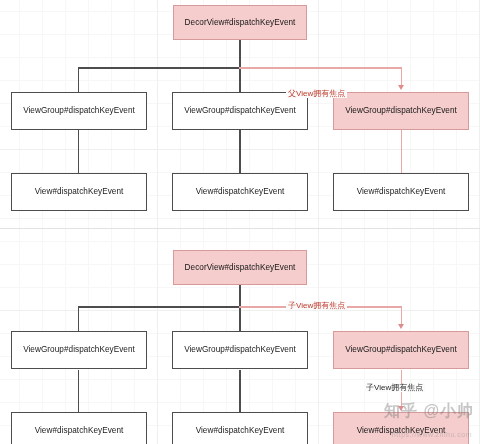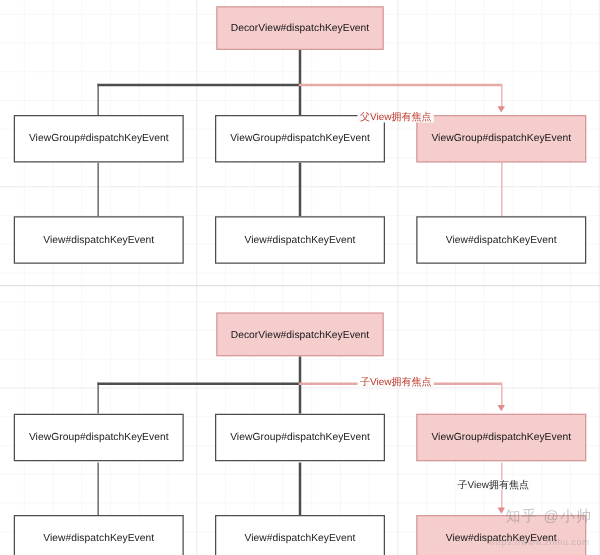--- a/index.html
+++ b/index.html
@@ -103,22 +103,22 @@
     height: 1px;
     background: #e2e2e2;
     z-index: 1;
   }
 
   
   .watermark {
     position: absolute;
     right: 6px;
     bottom: 22px;
-    font-size: 12px;
-    font-weight: normal;
+    font-size: 16px;
+    font-weight: bold;
     color: rgba(120,120,120,0.42);
     letter-spacing: 1px;
     white-space: nowrap;
     z-index: 20;
     pointer-events: none;
   }
   .watermark2 {
     position: absolute;
     right: 8px;
     bottom: 6px;

